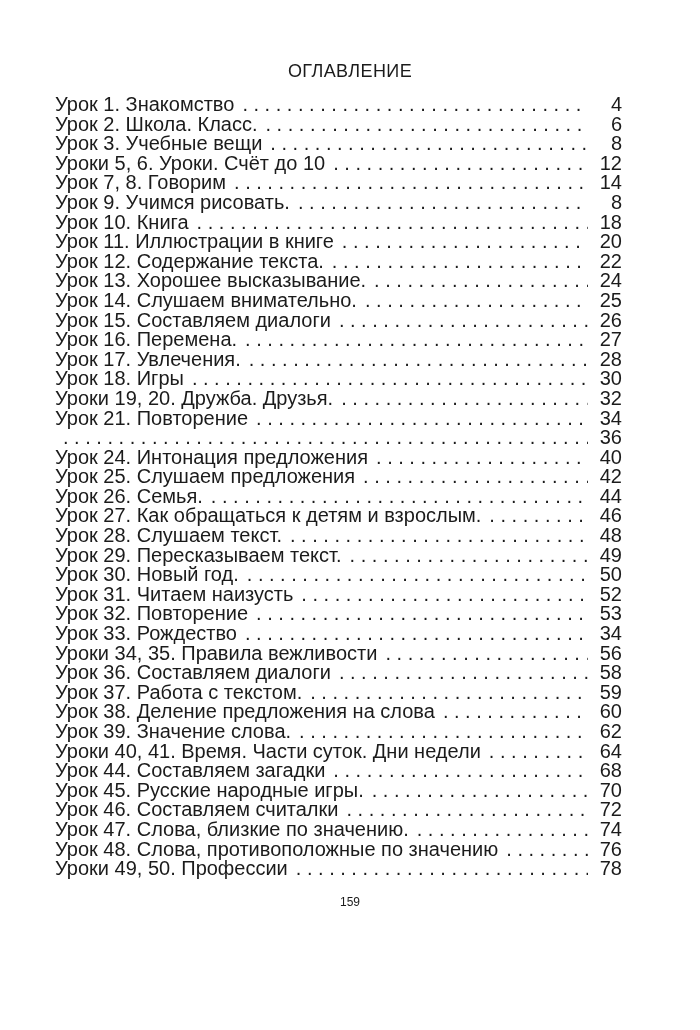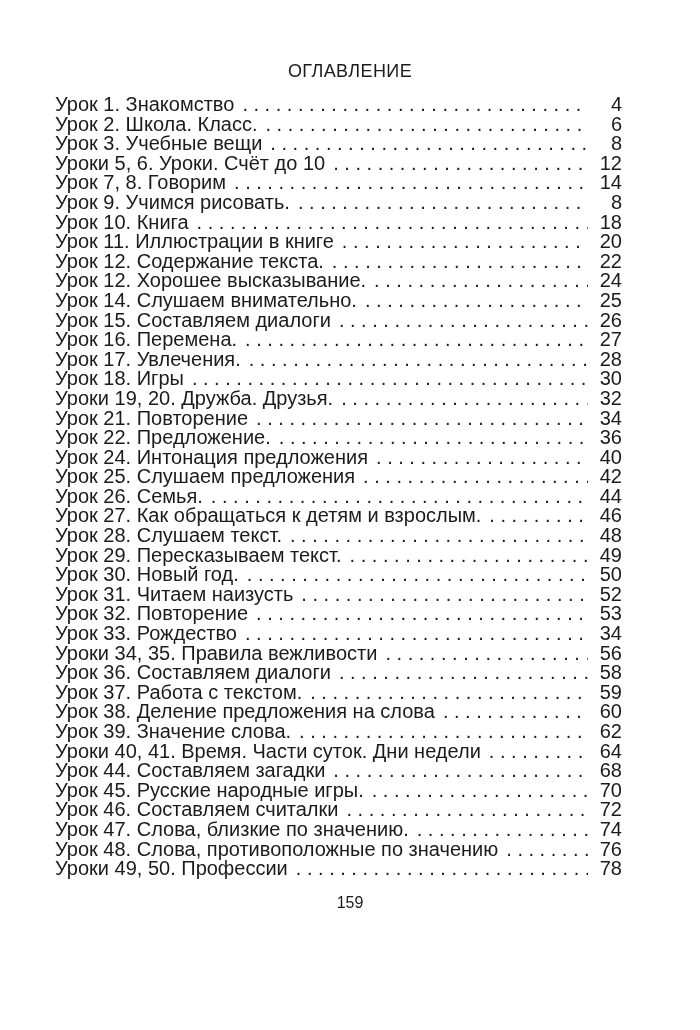--- a/index.html
+++ b/index.html
@@ -54,21 +54,21 @@
   }
   .toc-pagenum {
     flex: 0 0 auto;
     min-width: 24px;
     text-align: right;
     white-space: nowrap;
   }
   .folio {
     margin-top: 14px;
     text-align: center;
-    font-size: 16px;
+    font-size: 12px;
     line-height: 19.6px;
   }
 </style>
 </head>
 <body>
 
 <div class="page">
   <div class="toc-title">ОГЛАВЛЕНИЕ</div>
 
   <div class="toc-list">
@@ -121,21 +121,21 @@
     <span class="toc-pagenum">20</span>
   </div>
 
   <div class="toc-row">
     <span class="toc-label">Урок 12. Содержание текста.</span>
     <span class="toc-leader"></span>
     <span class="toc-pagenum">22</span>
   </div>
 
   <div class="toc-row">
-    <span class="toc-label">Урок 12. Хорошее высказывание.</span>
+    <span class="toc-label">Урок 13. Хорошее высказывание.</span>
     <span class="toc-leader"></span>
     <span class="toc-pagenum">24</span>
   </div>
 
   <div class="toc-row">
     <span class="toc-label">Урок 14. Слушаем внимательно.</span>
     <span class="toc-leader"></span>
     <span class="toc-pagenum">25</span>
   </div>
 
@@ -169,21 +169,20 @@
     <span class="toc-pagenum">32</span>
   </div>
 
   <div class="toc-row">
     <span class="toc-label">Урок 21. Повторение</span>
     <span class="toc-leader"></span>
     <span class="toc-pagenum">34</span>
   </div>
 
   <div class="toc-row">
-    <span class="toc-label">Урок 22. Предложение.</span>
     <span class="toc-leader"></span>
     <span class="toc-pagenum">36</span>
   </div>
 
 
   <div class="toc-row">
     <span class="toc-label">Урок 24. Интонация предложения</span>
     <span class="toc-leader"></span>
     <span class="toc-pagenum">40</span>
   </div>

